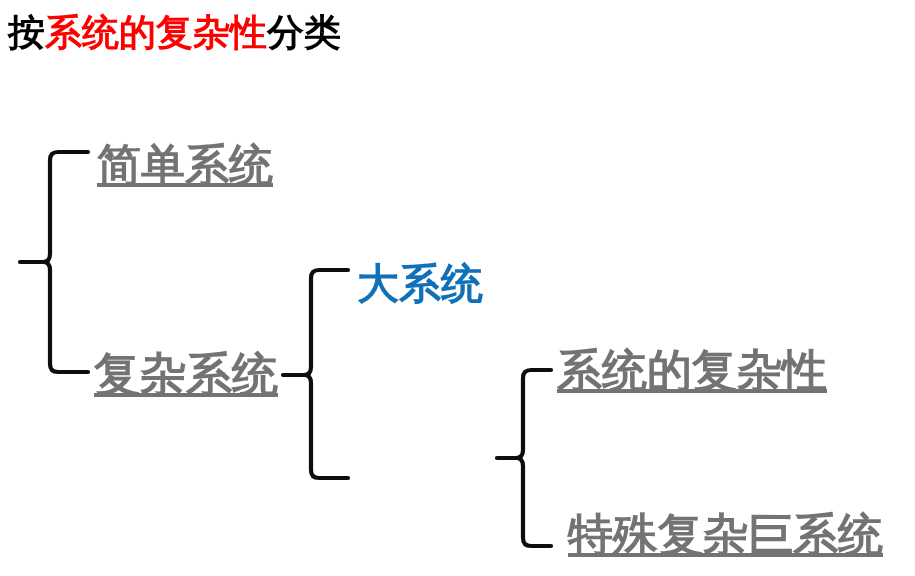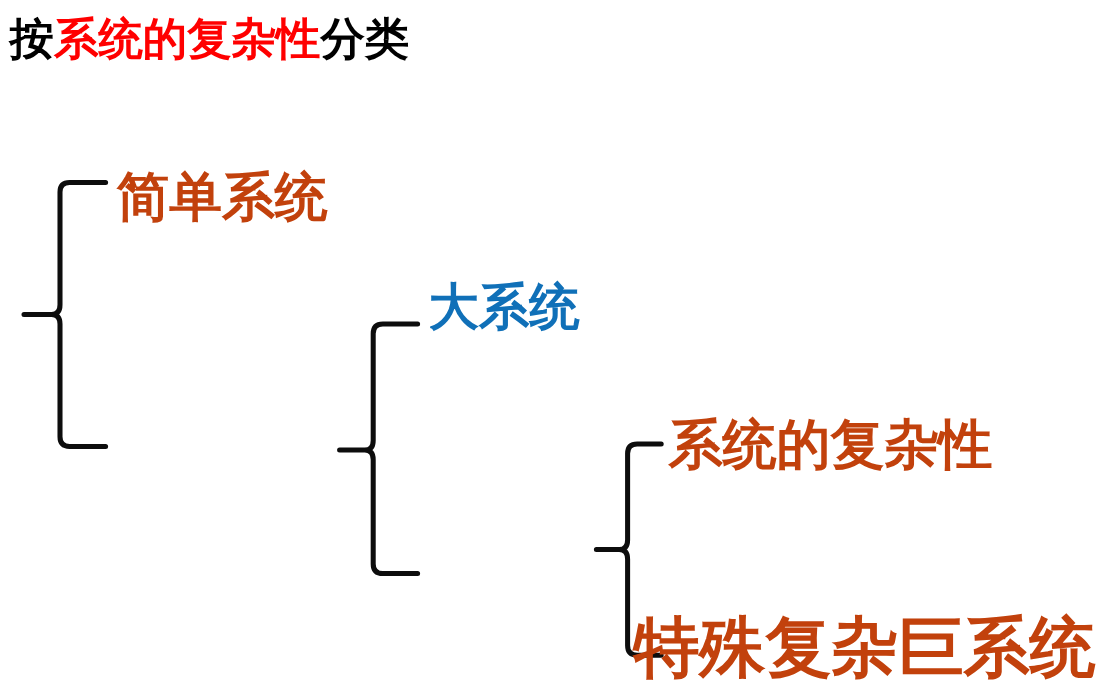--- a/index.html
+++ b/index.html
@@ -31,46 +31,46 @@
   .title .seg-red   { color: #FF0000; }
 
   
   .node {
     position: absolute;
     white-space: nowrap;
     font-weight: bold;
     line-height: 1;
     letter-spacing: 0px;
   }
-  .node.black { color: #c2410c; }
+  .node.black { color: #737373; text-decoration: underline; }
   .node.blue  { color: #1070B8; }
 
   .n-simple {
     left: 97px; top: 143px;
     font-size: 44px;
   }
   .n-complex {
     left: 94px; top: 351px;
     font-size: 46px;
   }
   .n-big {
-    left: 357px; top: 235px;
+    left: 357px; top: 263px;
     font-size: 42px;
   }
   .n-giant {
     left: 354px; top: 440px;
     font-size: 44px;
   }
   .n-general {
     left: 557px; top: 348px;
     font-size: 45px;
   }
   .n-special {
-    left: 528px; top: 512px;
-    font-size: 55px;
+    left: 568px; top: 512px;
+    font-size: 45px;
   }
 
   
   .bracket-layer {
     position: absolute;
     left: 0; top: 0;
     width: 915px;
     height: 576px;
     pointer-events: none;
   }
@@ -94,19 +94,20 @@
   <svg class="bracket-layer" viewBox="0 0 915 576">
 
     <path d="M 88 152 L 58 152 Q 50 152 50 160 L 50 254 Q 50 262 43 262 L 20 262 M 43 262 Q 50 262 50 270 L 50 364 Q 50 372 58 372 L 88 372"></path>
 
     <path d="M 348 270 L 319 270 Q 311 270 311 278 L 311 367 Q 311 375 304 375 L 283 375 M 304 375 Q 311 375 311 383 L 311 470 Q 311 478 319 478 L 348 478"></path>
 
     <path d="M 551 370 L 531 370 Q 523 370 523 378 L 523 450 Q 523 458 516 458 L 497 458 M 516 458 Q 523 458 523 466 L 523 538 Q 523 546 531 546 L 551 546"></path>
   </svg>
 
   <div class="node black n-simple">简单系统</div>
+  <div class="node black n-complex">复杂系统</div>
 
   <div class="node blue n-big">大系统</div>
 
   <div class="node black n-general">系统的复杂性</div>
   <div class="node black n-special">特殊复杂巨系统</div>
 
 </div>
 
 </body></html>

